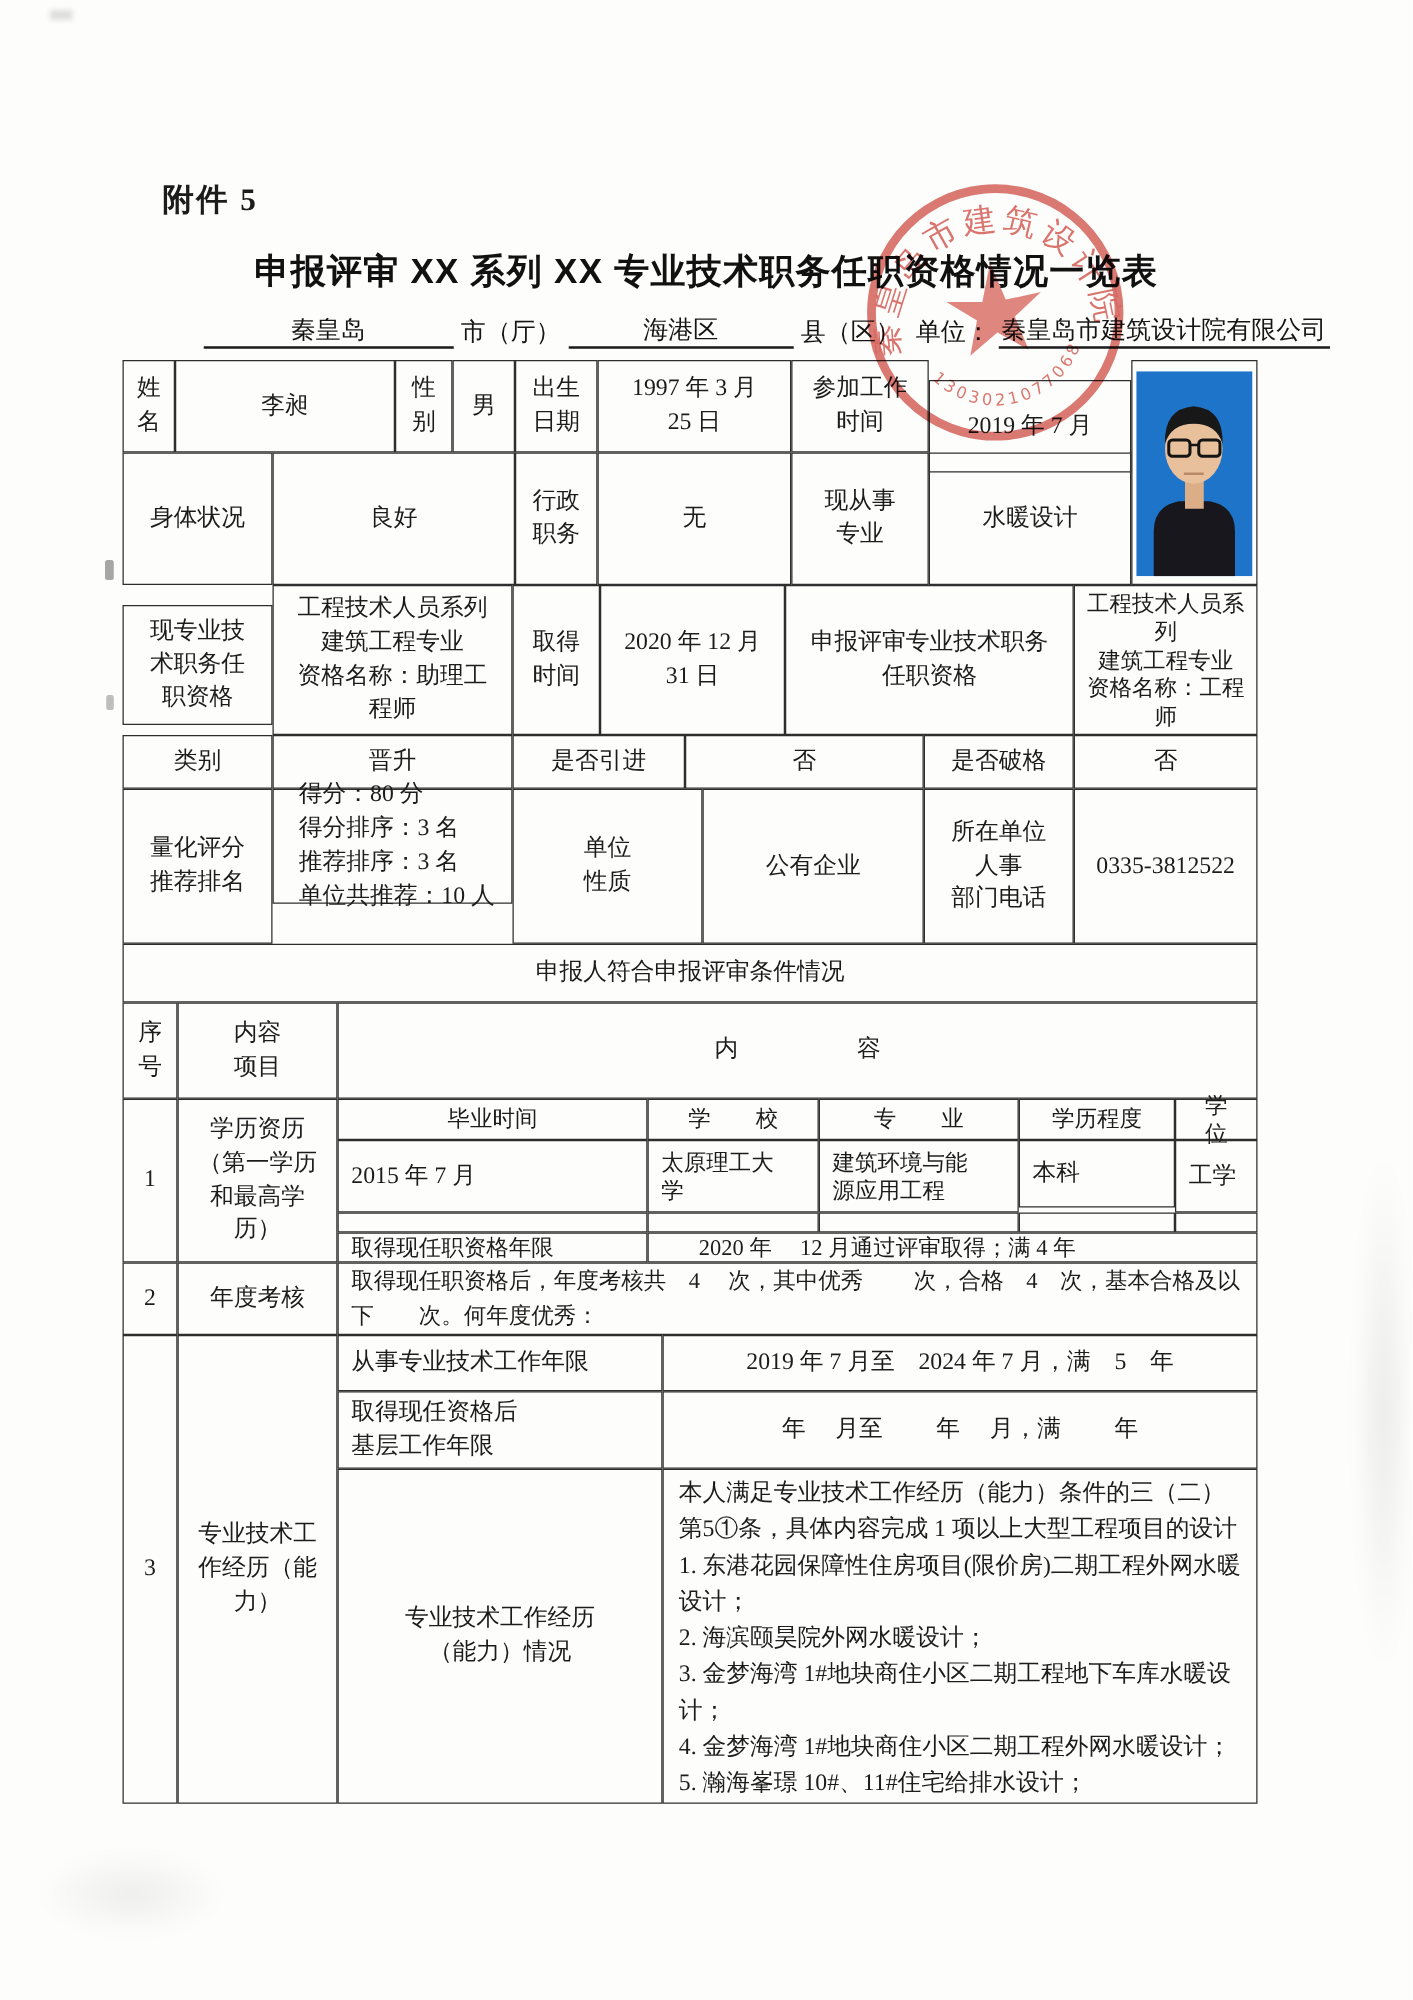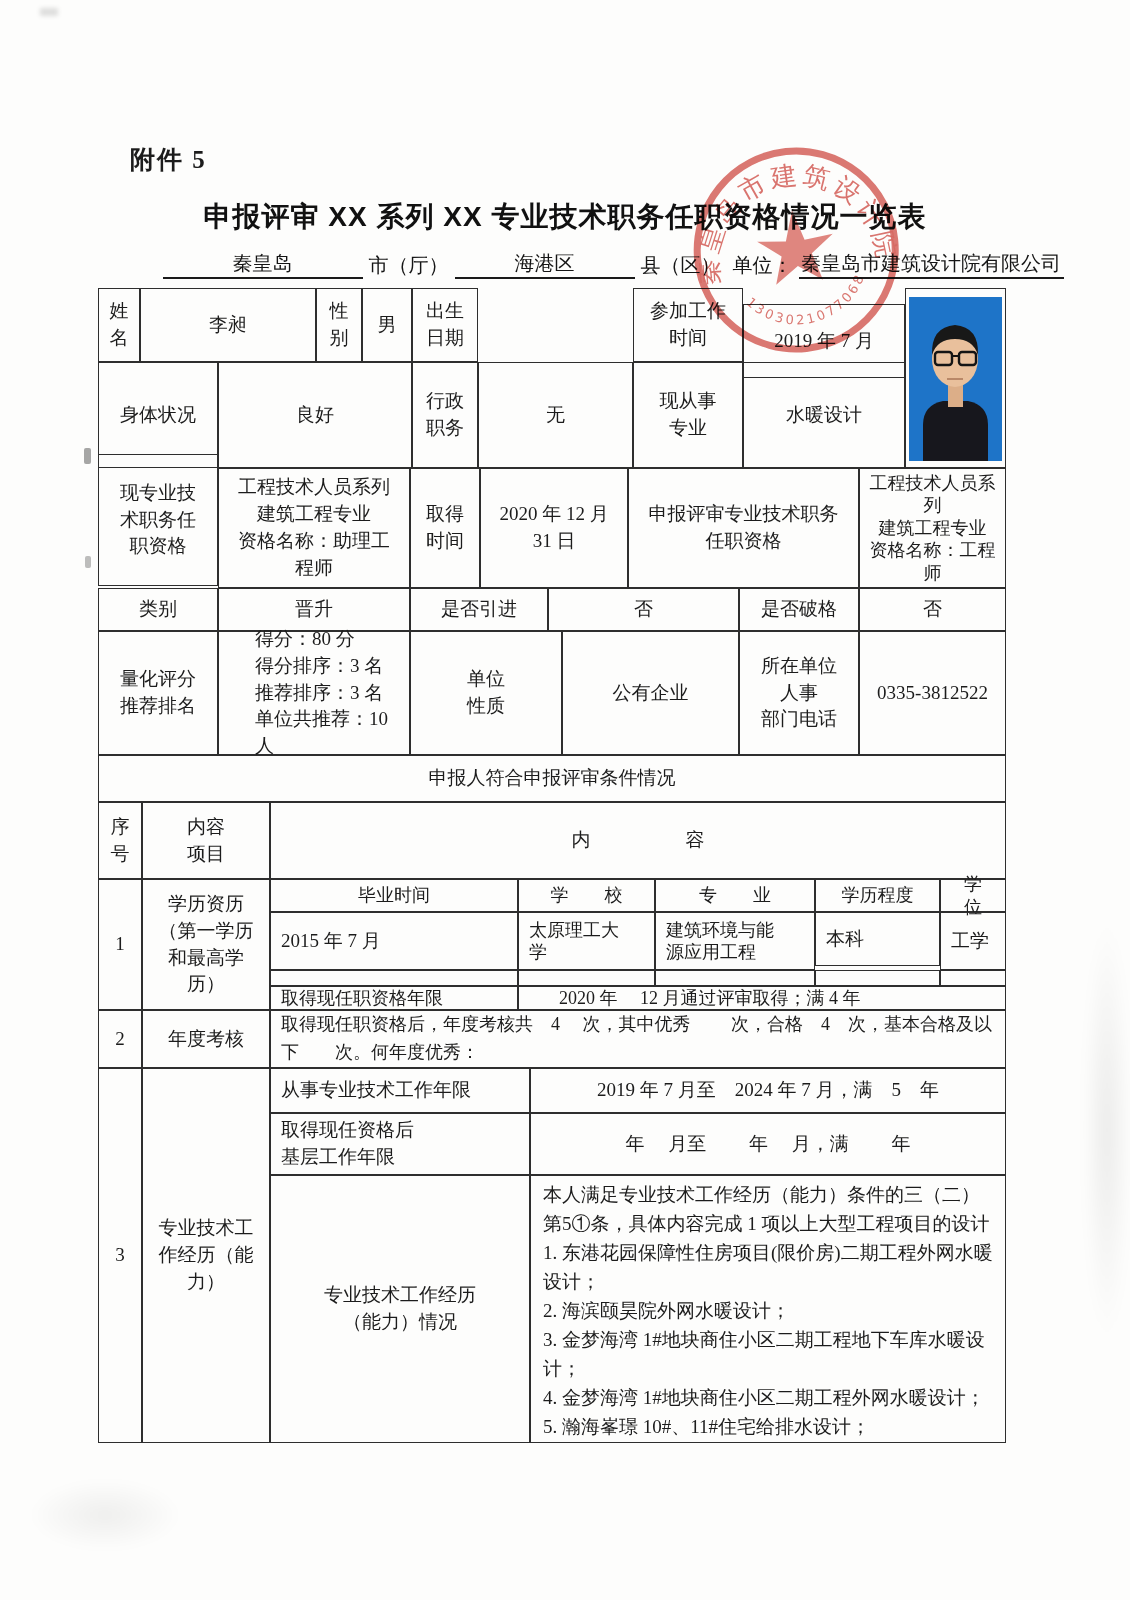--- a/index.html
+++ b/index.html
@@ -75,20 +75,22 @@
 <div class="tbl">
 
   <div class="cell" style="left:0;top:0;width:42px;height:74px">姓
 名</div>
   <div class="cell" style="left:42px;top:0;width:176px;height:74px">李昶</div>
   <div class="cell" style="left:218px;top:0;width:46px;height:74px">性
 别</div>
   <div class="cell" style="left:264px;top:0;width:50px;height:74px">男</div>
   <div class="cell" style="left:314px;top:0;width:66px;height:74px">出生
 日期</div>
+  <div class="cell" style="left:380px;top:0;width:155px;height:74px">1997 年 3 月
+25 日</div>
   <div class="cell" style="left:535px;top:0;width:110px;height:74px">参加工作
 时间</div>
   <div class="cell" style="left:645px;top:16px;width:162px;height:74px">2019 年 7 月</div>
 
   <div class="cell photo-cell" style="left:807px;top:0;width:101px;height:180px">
     <svg width="93" height="164" viewBox="0 0 93 164">
       <rect x="0" y="0" width="93" height="164" fill="#1e74c8"></rect>
       <path d="M14,164 L14,128 Q14,108 34,104 L59,104 Q79,108 79,128 L79,164 Z" fill="#17171d"></path>
       <rect x="39" y="88" width="15" height="22" fill="#dcae88"></rect>
       <ellipse cx="46" cy="62" rx="23" ry="28" fill="#e9c09c"></ellipse>
@@ -102,21 +104,21 @@
 
   <div class="cell" style="left:0;top:74px;width:120px;height:106px">身体状况</div>
   <div class="cell" style="left:120px;top:74px;width:194px;height:106px">良好</div>
   <div class="cell" style="left:314px;top:74px;width:66px;height:106px">行政
 职务</div>
   <div class="cell" style="left:380px;top:74px;width:155px;height:106px">无</div>
   <div class="cell" style="left:535px;top:74px;width:110px;height:106px">现从事
 专业</div>
   <div class="cell" style="left:645px;top:74px;width:162px;height:106px">水暖设计</div>
 
-  <div class="cell" style="left:0;top:166px;width:120px;height:132px">现专业技
+  <div class="cell" style="left:0;top:196px;width:120px;height:96px">现专业技
 术职务任
 职资格</div>
   <div class="cell" style="left:120px;top:180px;width:192px;height:120px">工程技术人员系列
 建筑工程专业
 资格名称：助理工
 程师</div>
   <div class="cell" style="left:312px;top:180px;width:70px;height:120px">取得
 时间</div>
   <div class="cell" style="left:382px;top:180px;width:148px;height:120px">2020 年 12 月
 31 日</div>
@@ -129,21 +131,21 @@
 
   <div class="cell" style="left:0;top:300px;width:120px;height:43px">类别</div>
   <div class="cell" style="left:120px;top:300px;width:192px;height:43px">晋升</div>
   <div class="cell" style="left:312px;top:300px;width:138px;height:43px">是否引进</div>
   <div class="cell" style="left:450px;top:300px;width:191px;height:43px">否</div>
   <div class="cell" style="left:641px;top:300px;width:120px;height:43px">是否破格</div>
   <div class="cell" style="left:761px;top:300px;width:147px;height:43px">否</div>
 
   <div class="cell" style="left:0;top:343px;width:120px;height:124px">量化评分
 推荐排名</div>
-  <div class="cell lleft" style="left:120px;top:343px;width:192px;height:124px;padding-left:36px">得分：80 分
+  <div class="cell lleft" style="left:120px;top:343px;width:192px;height:92px;padding-left:20px">得分：80 分
 得分排序：3 名
 推荐排序：3 名
 单位共推荐：10 人</div>
   <div class="cell" style="left:312px;top:343px;width:152px;height:124px">单位
 性质</div>
   <div class="cell" style="left:464px;top:343px;width:177px;height:124px">公有企业</div>
   <div class="cell" style="left:641px;top:343px;width:120px;height:124px">所在单位
 人事
 部门电话</div>
   <div class="cell" style="left:761px;top:343px;width:147px;height:124px">0335-3812522</div>

